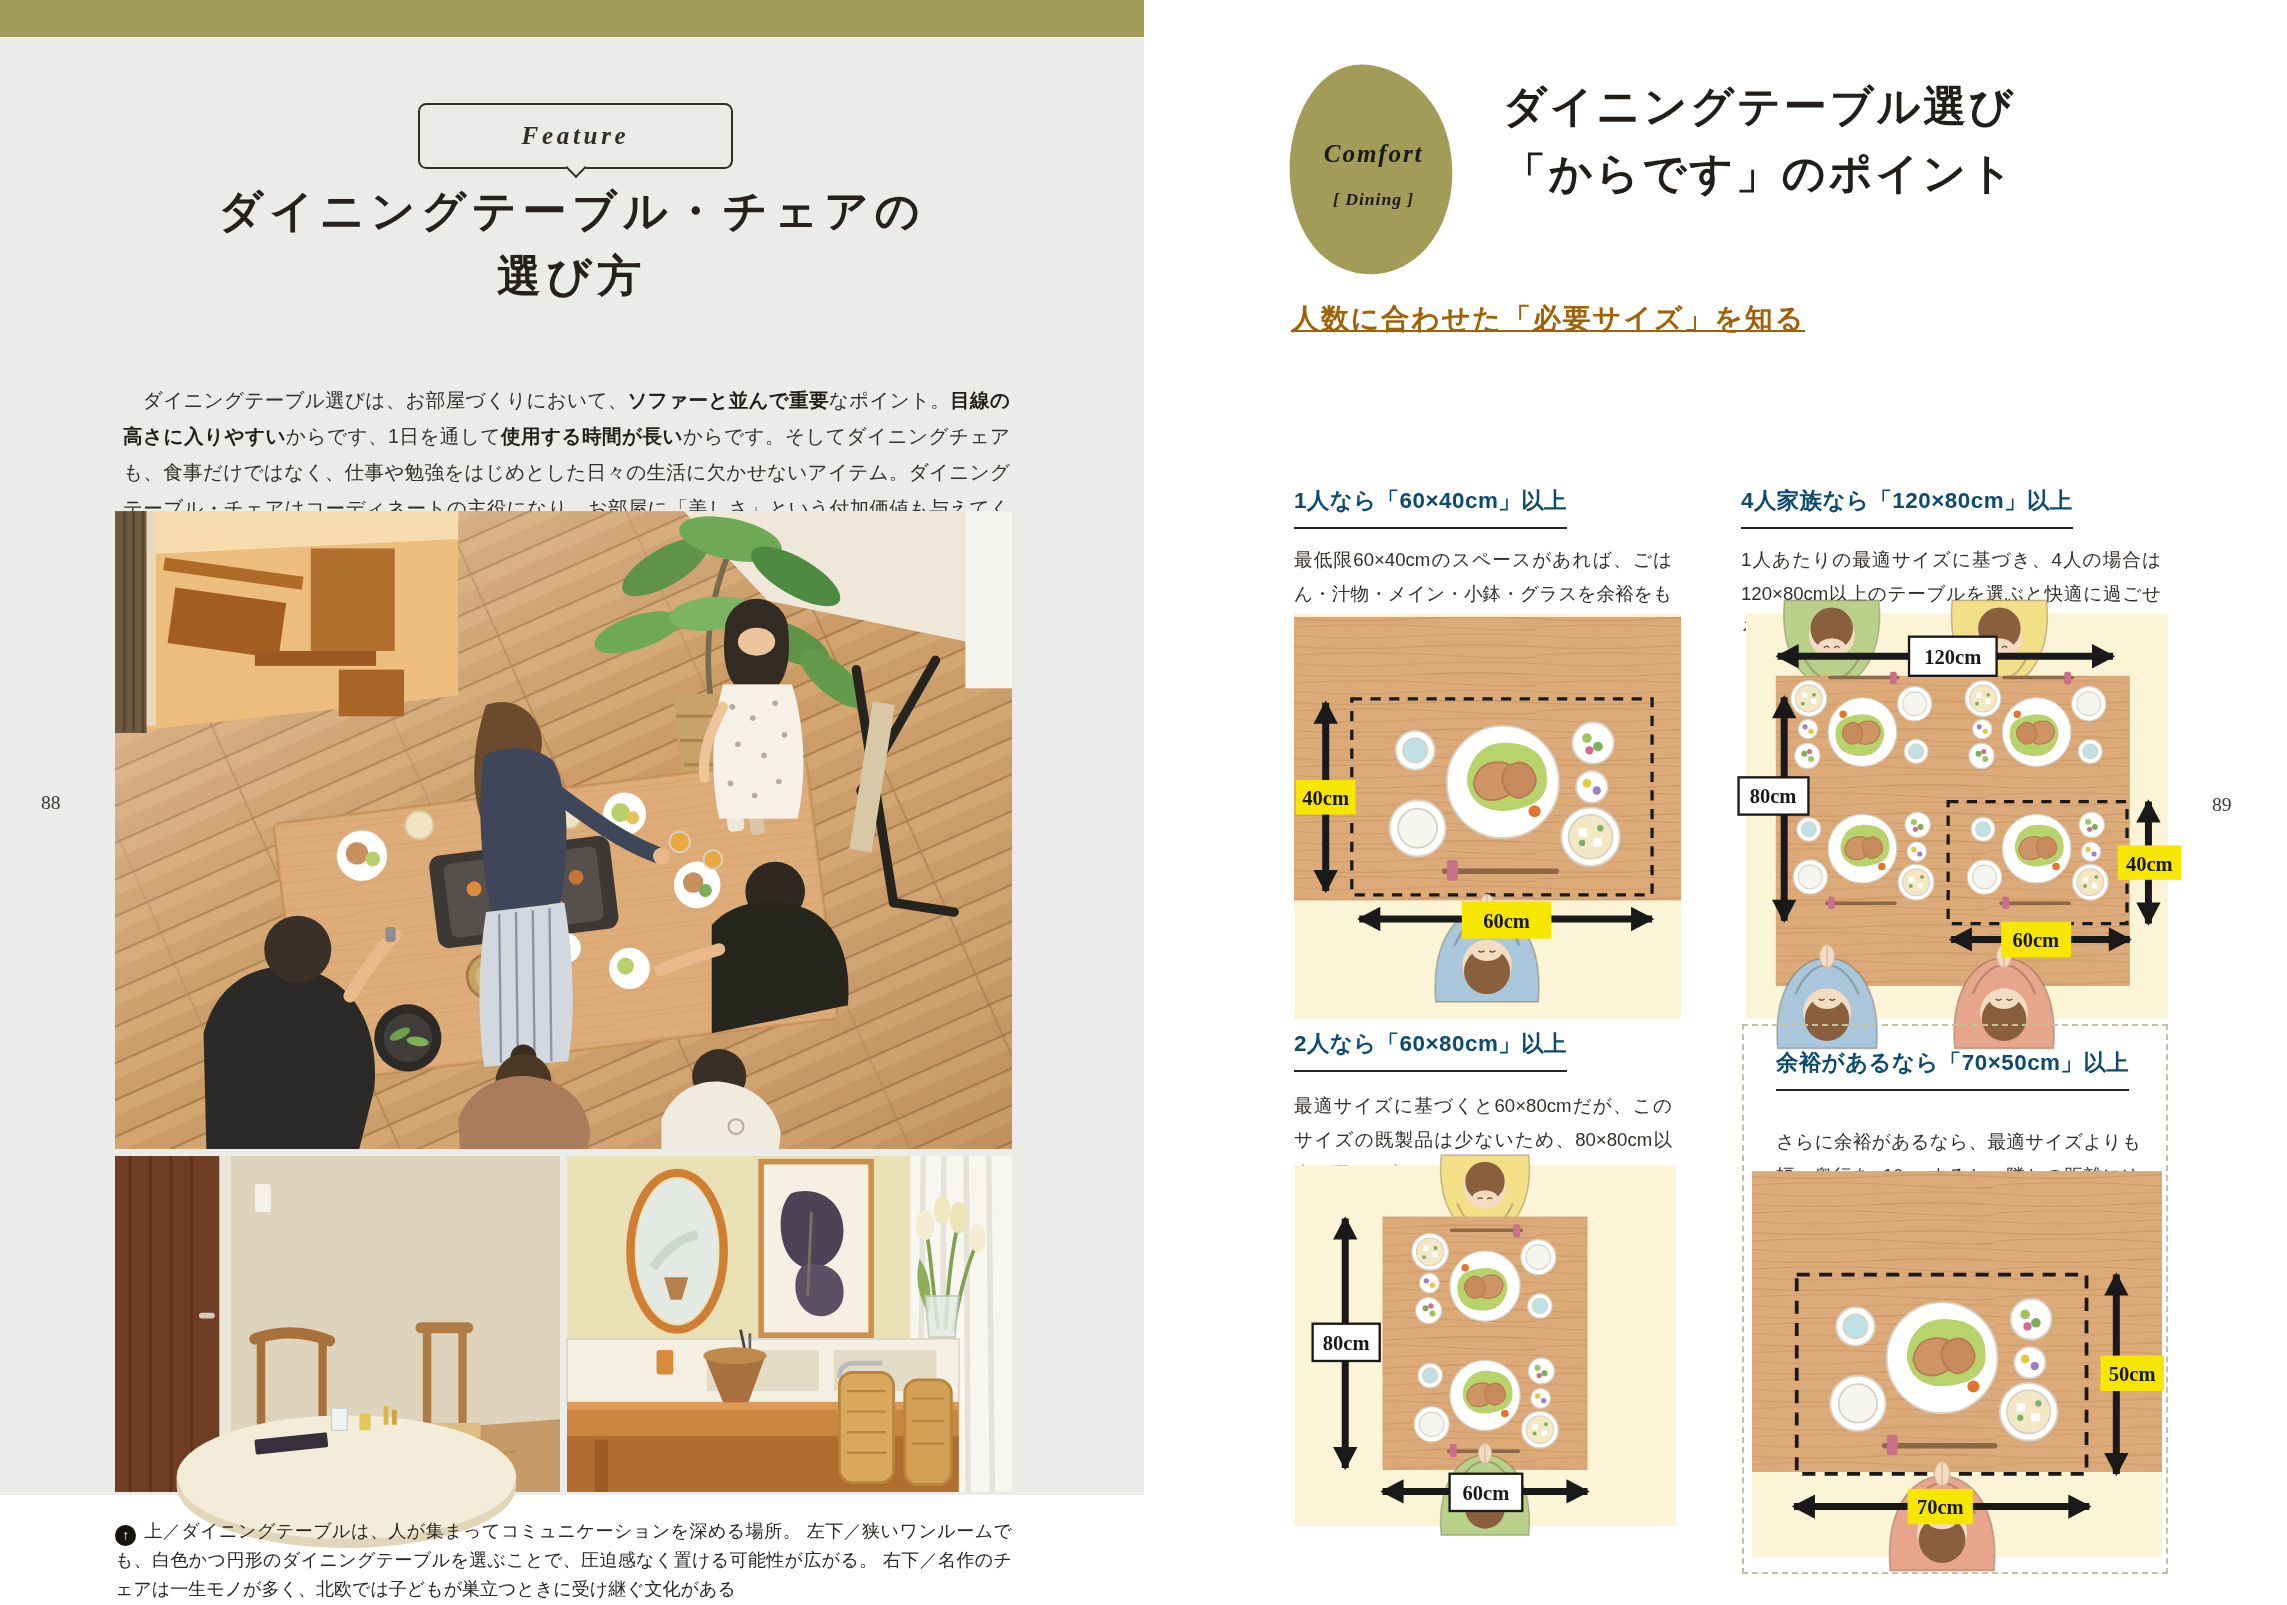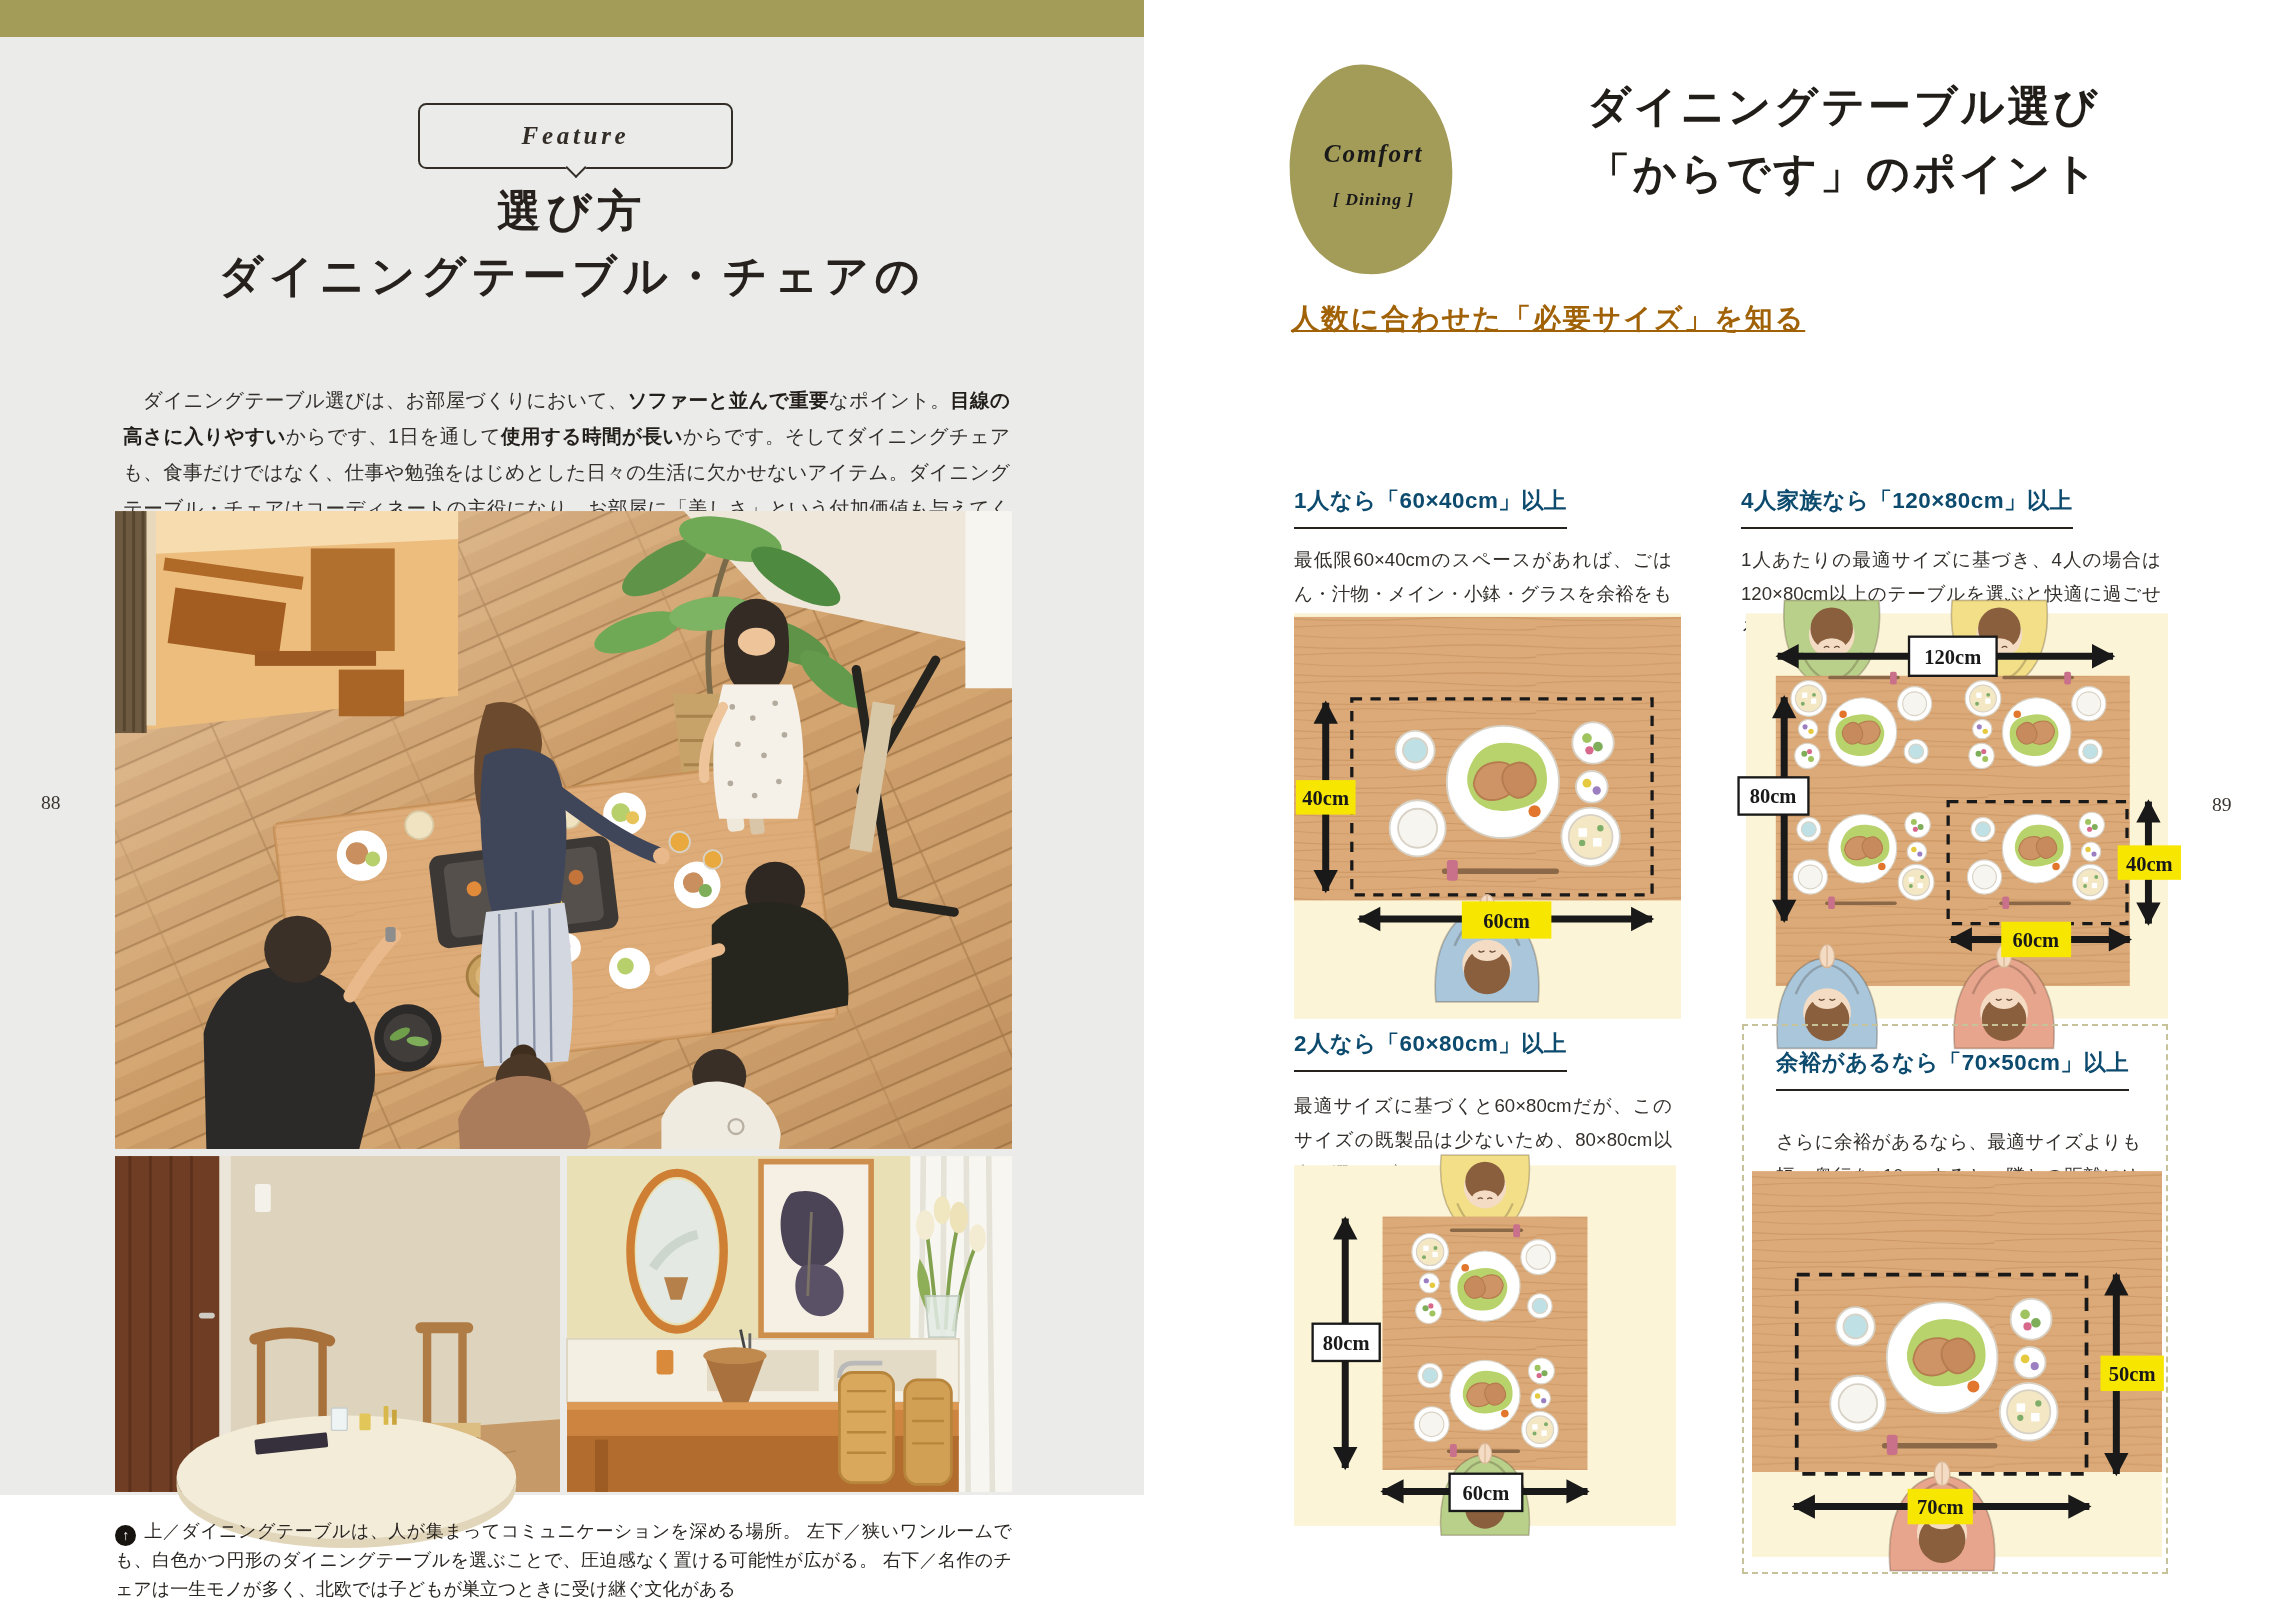--- a/index.html
+++ b/index.html
@@ -28,21 +28,21 @@
   .cap-icon{display:inline-flex;width:21.4px;height:21.4px;border-radius:50%;background:#17130f;color:#fff;
     align-items:center;justify-content:center;font-size:14px;font-weight:700;vertical-align:-2.8px;margin-right:7.5px;}
   .pagenum{font-family:"Liberation Serif","DejaVu Serif",serif;font-size:19.6px;color:#3a3530;}
   #pn-left{left:41px;top:792px;}
   #pn-right{left:1068px;top:794px;}
 
   
   #page-right{left:1144px;top:0;width:1144px;height:1605px;background:#ffffff;}
   #right-title{left:359px;top:73px;width:597px;
     font-family:"Liberation Serif","DejaVu Serif",serif;font-weight:700;
-    font-size:43px;line-height:67px;letter-spacing:2.8px;color:#211d19;text-align:right;}
+    font-size:43px;line-height:67px;letter-spacing:2.8px;color:#211d19;}
   #lead-heading{left:147px;top:300px;width:914px;
     font-family:"Liberation Serif","DejaVu Serif",serif;font-weight:700;
     font-size:28px;letter-spacing:1.9px;color:#a16207;text-decoration:underline;}
   #right-intro{left:147px;top:377px;width:886px;font-size:19.6px;line-height:37px;text-align:justify;color:#332f2b;}
   .sec-head{font-size:22.4px;font-weight:700;color:#0c4a6e;letter-spacing:0.5px;
     border-bottom:2.8px solid #26221e;padding-bottom:11.2px;display:inline-block;}
   .sec-body{font-size:18.6px;line-height:34px;text-align:justify;color:#332f2b;}
   #sec4-box{left:598px;top:1024px;width:426px;height:550px;border:2.8px dashed #c6c29a;box-sizing:border-box;}
   #sec4-box .sec-head{position:absolute;left:32px;top:20.5px;}
   #sec4-box .sec-body{position:absolute;left:32px;top:80px;width:365px;}
@@ -117,22 +117,22 @@
 </svg>
 
 <div id="page-left" class="abs">
   <div id="top-bar" class="abs"></div>
 
   <div id="feature-badge" class="abs">
     <span>Feature</span>
   </div>
 
   <div id="left-title" class="abs">
+    <div>ダイニングテーブル・チェアの</div>
     <div>選び方</div>
-    <div>ダイニングテーブル・チェアの</div>
   </div>
 
   <p id="left-intro" class="abs"><span>　ダイニングテーブル選びは、お部屋づくりにおいて、</span><span class="b">ソファーと並んで重要</span><span>なポイント。</span><span class="b">目線の高さに入りやすい</span><span>からです、1日を通して</span><span class="b">使用する時間が長い</span><span>からです。そしてダイニングチェアも、食事だけではなく、仕事や勉強をはじめとした日々の生活に欠かせないアイテム。ダイニングテーブル・チェアはコーディネートの主役になり、お部屋に「美しさ」という付加価値も与えてくれます。</span></p>
 
   <svg class="abs photo" style="left:115px;top:511px" width="897" height="638" viewBox="0 0 962 684" role="img" aria-label="overhead-family-dining-photo">
     <rect width="962" height="684" fill="url(#floorp)"></rect>
     <rect width="962" height="684" fill="url(#floorlight)"></rect>
     <g>
       <polygon points="0,0 368,0 368,198 0,238" fill="#edbd7e"></polygon>
       <polygon points="0,0 368,0 368,30 0,48" fill="#f6dcae"></polygon>

